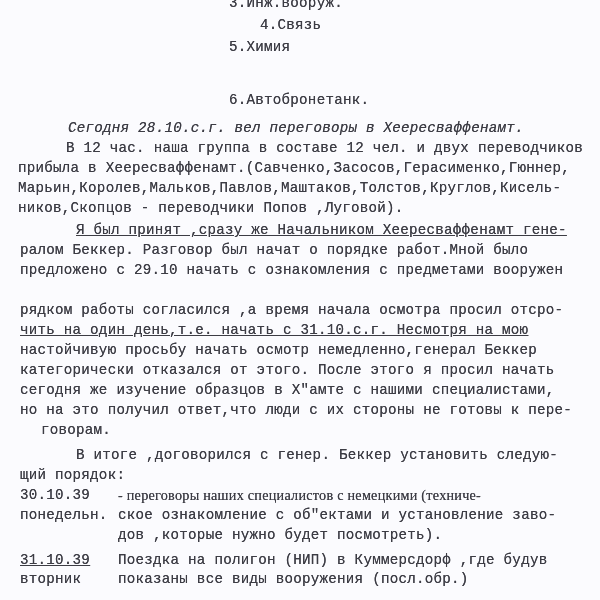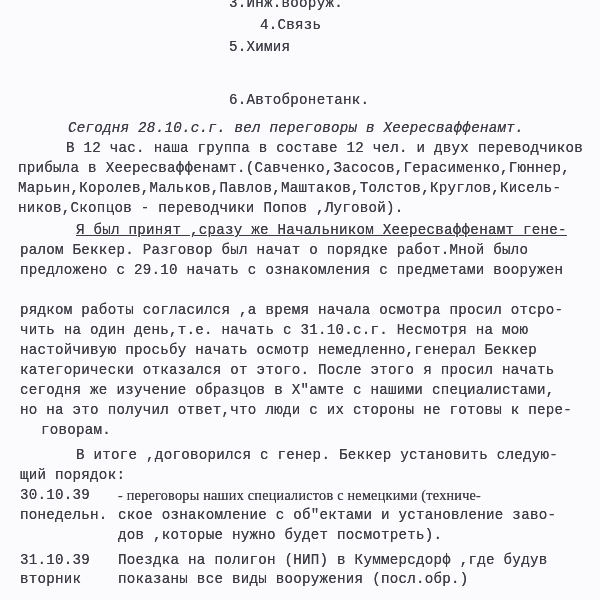--- a/index.html
+++ b/index.html
@@ -60,38 +60,38 @@
   <div class="ln" style="left:68px; top:119px;font-style:italic;">Сегодня 28.10.с.г. вел переговоры в Хеересваффенамт.</div>
   <div class="ln" style="left:18px; top:139px;margin-left:48px;">В 12 час. наша группа в составе 12 чел. и двух переводчиков</div>
   <div class="ln" style="left:18px; top:159px;">прибыла в Хеересваффенамт.(Савченко,Засосов,Герасименко,Гюннер,</div>
   <div class="ln" style="left:18px; top:179px;">Марьин,Королев,Мальков,Павлов,Маштаков,Толстов,Круглов,Кисель-</div>
   <div class="ln" style="left:18px; top:199px;">ников,Скопцов - переводчики Попов ,Луговой).</div>
 
   <div class="ln" style="left:76px; top:221px;text-decoration:underline;">Я был принят ,сразу же Начальником Хеересваффенамт гене-</div>
   <div class="ln" style="left:20px; top:241px;">ралом Беккер. Разговор был начат о порядке работ.Мной было</div>
   <div class="ln" style="left:20px; top:261px;">предложено с 29.10 начать с ознакомления с предметами вооружен</div>
   <div class="ln" style="left:20px; top:301px;">рядком работы согласился ,а время начала осмотра просил отсро-</div>
-  <div class="ln" style="left:20px; top:321px;">чить на один день,т.е. начать с 31.10.с.г. Несмотря на мою</div>
+  <div class="ln" style="left:20px; top:321px;text-decoration:underline;">чить на один день,т.е. начать с 31.10.с.г. Несмотря на мою</div>
   <div class="ln" style="left:20px; top:341px;">настойчивую просьбу начать осмотр немедленно,генерал Беккер</div>
   <div class="ln" style="left:20px; top:361px;">категорически отказался от этого. После этого я просил начать</div>
   <div class="ln" style="left:20px; top:381px;">сегодня же изучение образцов в Х"амте с нашими специалистами,</div>
   <div class="ln" style="left:20px; top:401px;">но на это получил ответ,что люди с их стороны не готовы к пере-</div>
   <div class="ln" style="left:20px; top:421px;margin-left:21px;">говорам.</div>
 
   <div class="ln" style="left:20px; top:466px;">щий порядок:</div>
   <div class="ln" style="left:76px; top:446px;">В итоге ,договорился с генер. Беккер установить следую-</div>
 
   <div>
     <div class="col-date" style="left:20px; top:486px;">30.10.39</div>
     <div class="col-body" style="left:118px; top:486px;font-family:Liberation Serif, serif;">- переговоры наших специалистов с немецкими (техниче-</div>
     <div class="col-date" style="left:20px; top:506px;">понедельн.</div>
     <div class="col-body" style="left:118px; top:506px;">ское ознакомление с об"ектами и установление заво-</div>
     <div class="col-body" style="left:118px; top:526px;">дов ,которые нужно будет посмотреть).</div>
   </div>
 
   <div>
-    <div class="col-date" style="left:20px; top:551px;">31.10.39</div>
+    <div class="col-date" style="left:20px; top:551px;text-decoration:underline;">31.10.39</div>
     <div class="col-body" style="left:118px; top:551px;">Поездка на полигон (НИП) в Куммерсдорф ,где будув</div>
     <div class="col-date" style="left:20px; top:570px;">вторник</div>
     <div class="col-body" style="left:118px; top:570px;">показаны все виды вооружения (посл.обр.)</div>
   </div>
 
 </div>
 
 </body></html>

